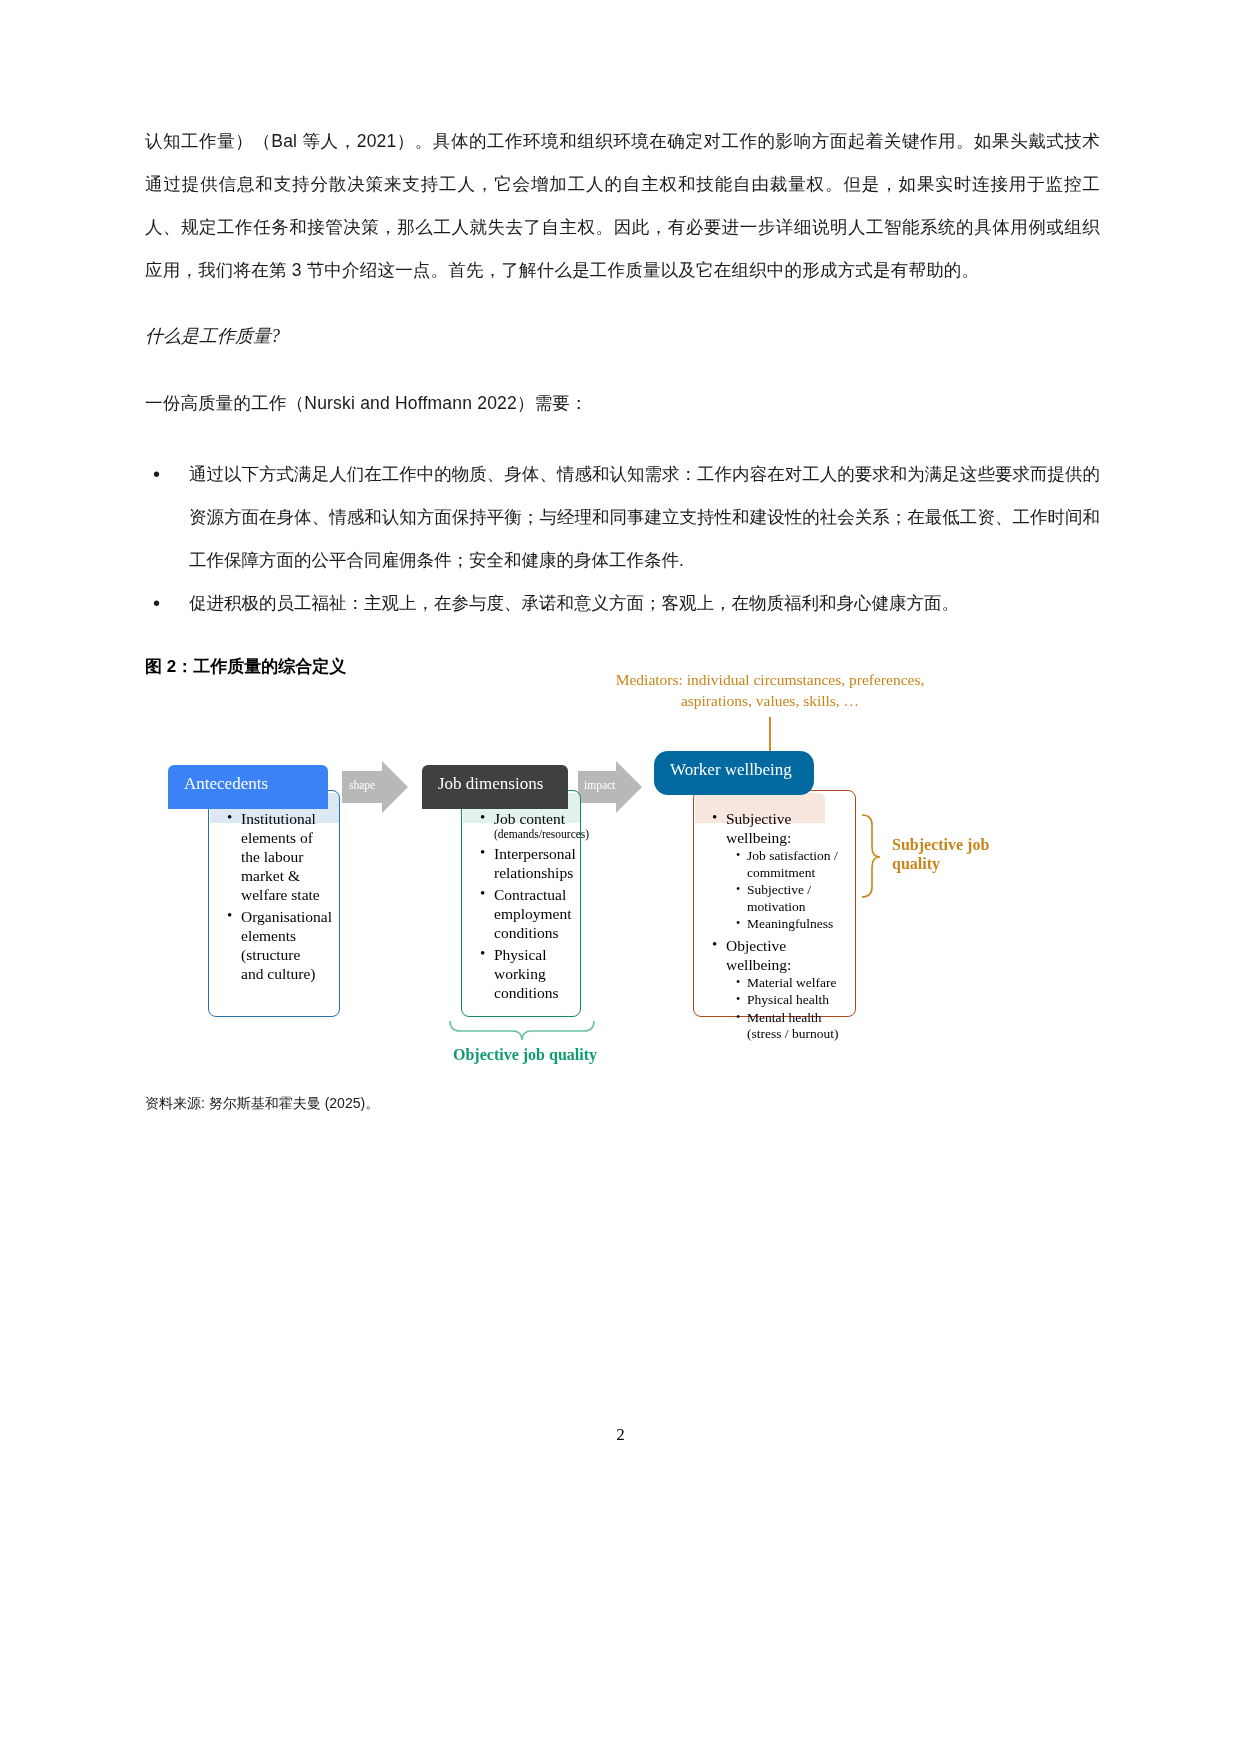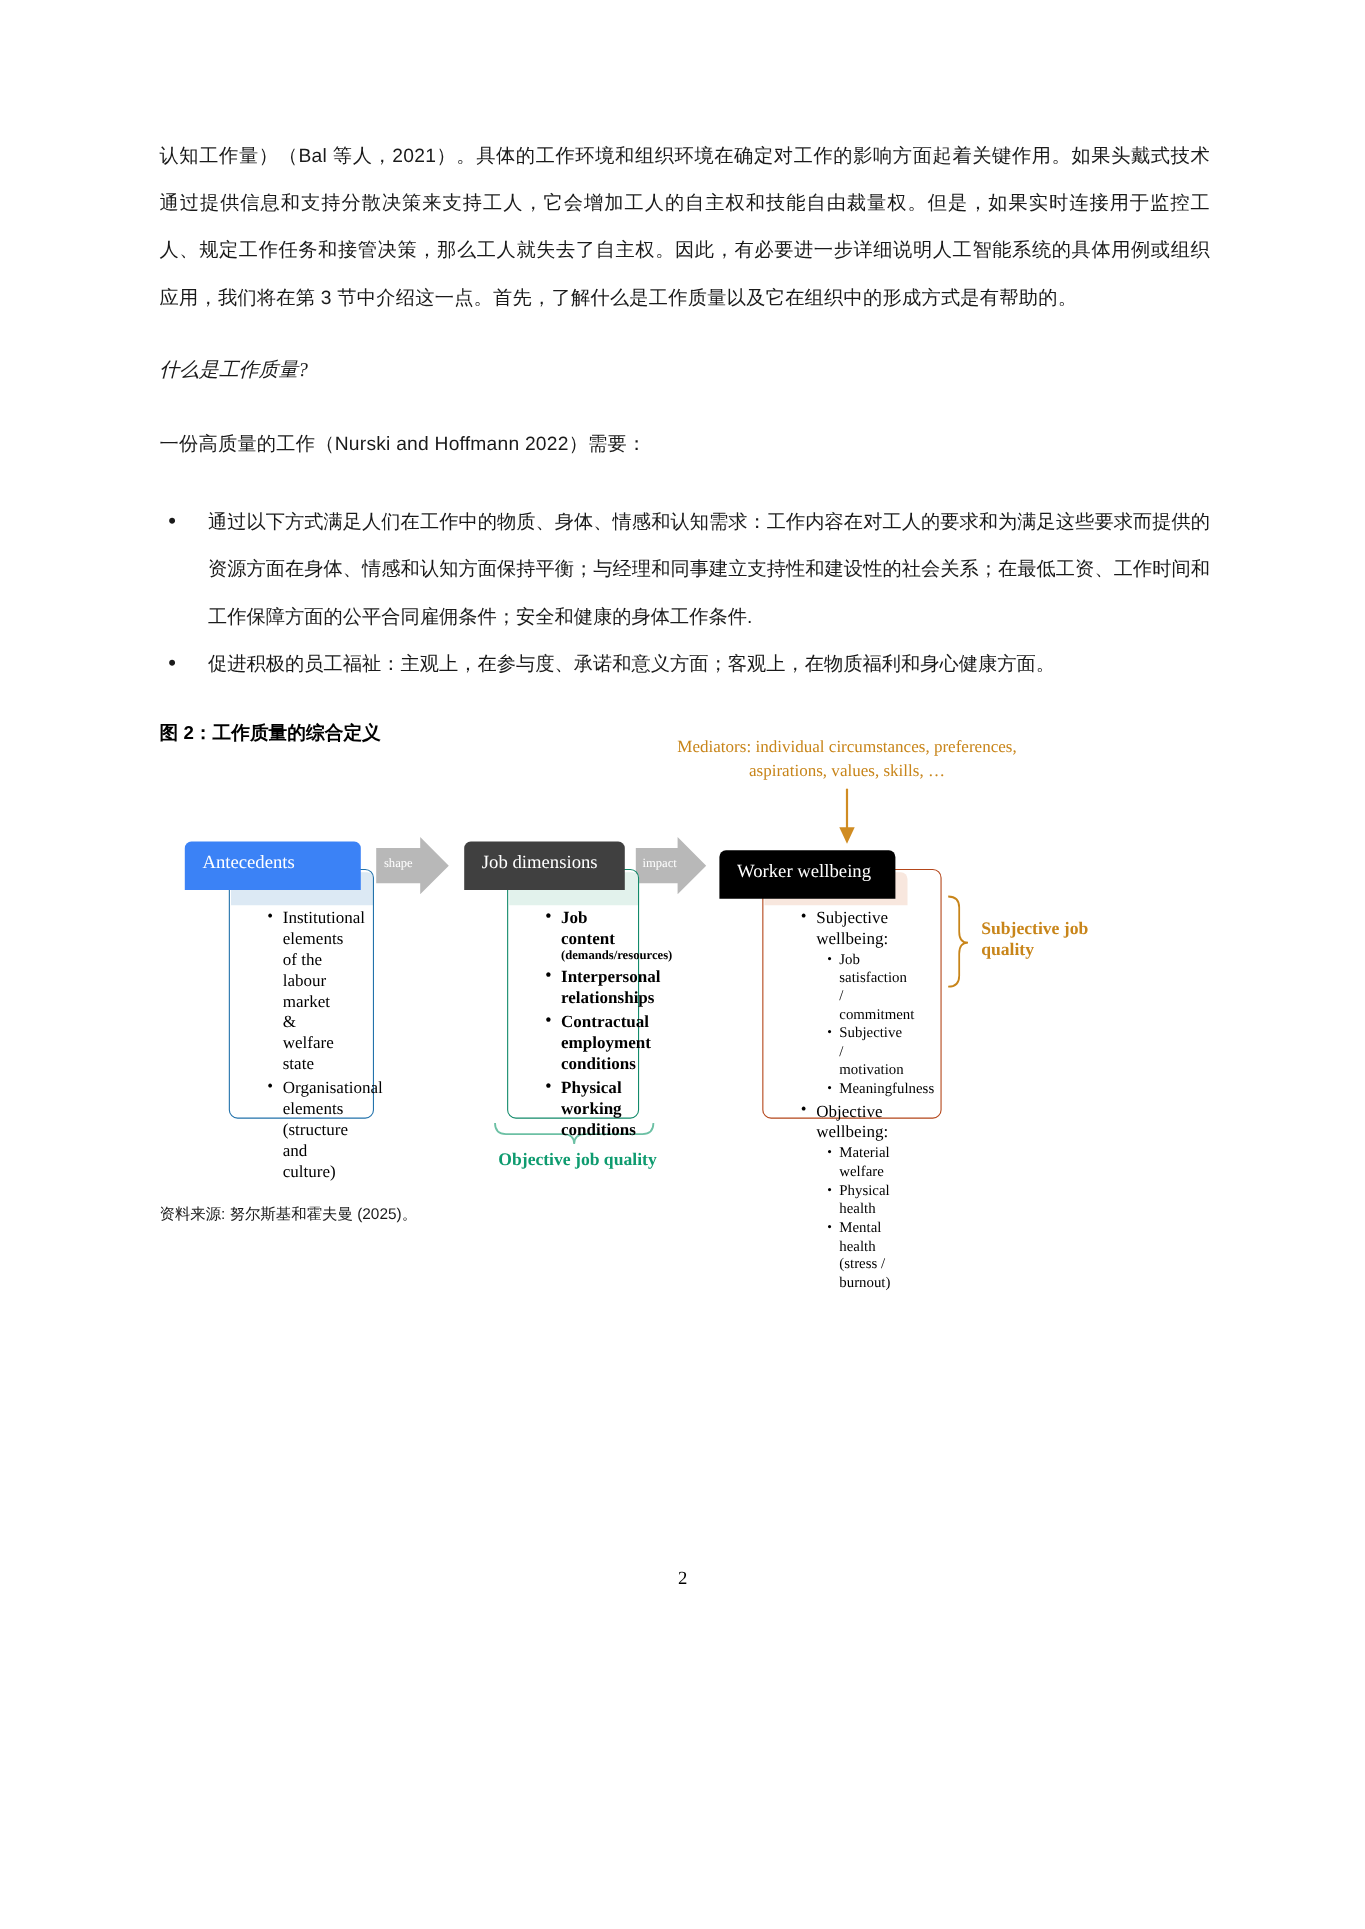--- a/index.html
+++ b/index.html
@@ -107,21 +107,21 @@
     color:#fff;
     font-family:"Liberation Serif", serif;
     font-size:17px;
     font-weight:normal;
     border-radius:6px 6px 0 0;
     padding:9px 0 9px 16px;
     z-index:4;
   }
   .ph-ante { left:18px;  top:110px; width:160px; height:44px; background:#3b82f6; }
   .ph-dims { left:272px; top:110px; width:146px; height:44px; background:#404040; }
-  .ph-well { left:504px; top:118px; width:160px; height:44px; background:#000000; }
+  .ph-well { left:504px; top:96px; width:160px; height:44px; background:#0369a1;border-radius:14px; }
 
   
   .tint {
     position:absolute; z-index:2; height:30px; border-radius:6px 6px 0 0;
   }
   .tint-1 { left:60px;  top:138px; width:130px; background:#dce9f4; }
   .tint-2 { left:313px; top:138px; width:118px; background:#e2f2ec; }
   .tint-3 { left:545px; top:138px; width:130px; background:#f8e7de; }
 
   
@@ -129,24 +129,24 @@
     position:absolute;
     background:transparent;
     border-radius:8px;
     z-index:3;
     padding:18px 14px 10px 18px;
     font-family:"Liberation Serif", serif;
     font-size:15.5px;
     line-height:19px;
   }
   .lb-1 { left:58px;  top:135px; width:132px; height:227px; border:1.4px solid #2272ab; }
-  .lb-2 { left:311px; top:135px; width:120px; height:227px; border:1.4px solid #128a6a;font-weight:bold; }
+  .lb-2 { left:311px; top:135px; width:120px; height:227px; border:1.4px solid #128a6a; }
   .lb-3 { left:543px; top:135px; width:163px; height:227px; border:1.4px solid #b4461a; }
 
-  .listbox ul { list-style:none; margin:16px; padding:0; }
+  .listbox ul { list-style:none; margin:0; padding:0; }
   .listbox > ul > li {
     position:relative; padding-left:14px; margin-bottom:3px;
   }
   .listbox > ul > li::before {
     content:"\2022"; position:absolute; left:0; top:-1px; font-size:15px;
   }
   .sub-note { font-size:11.5px; line-height:13px; display:block; }
   .listbox ul.sublist { margin:1px 0 2px 10px; }
   .listbox ul.sublist > li {
     position:relative; padding-left:11px; margin-bottom:1px;

